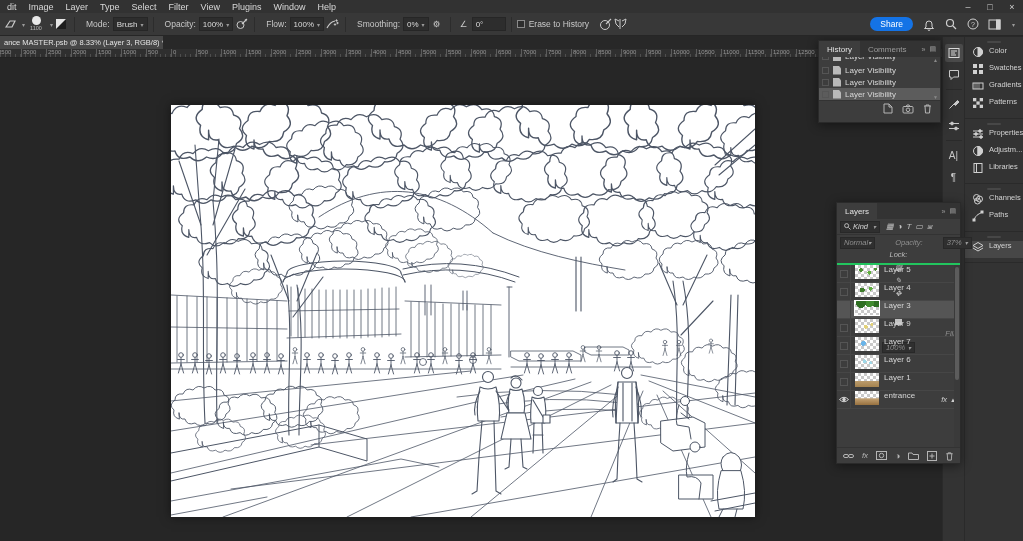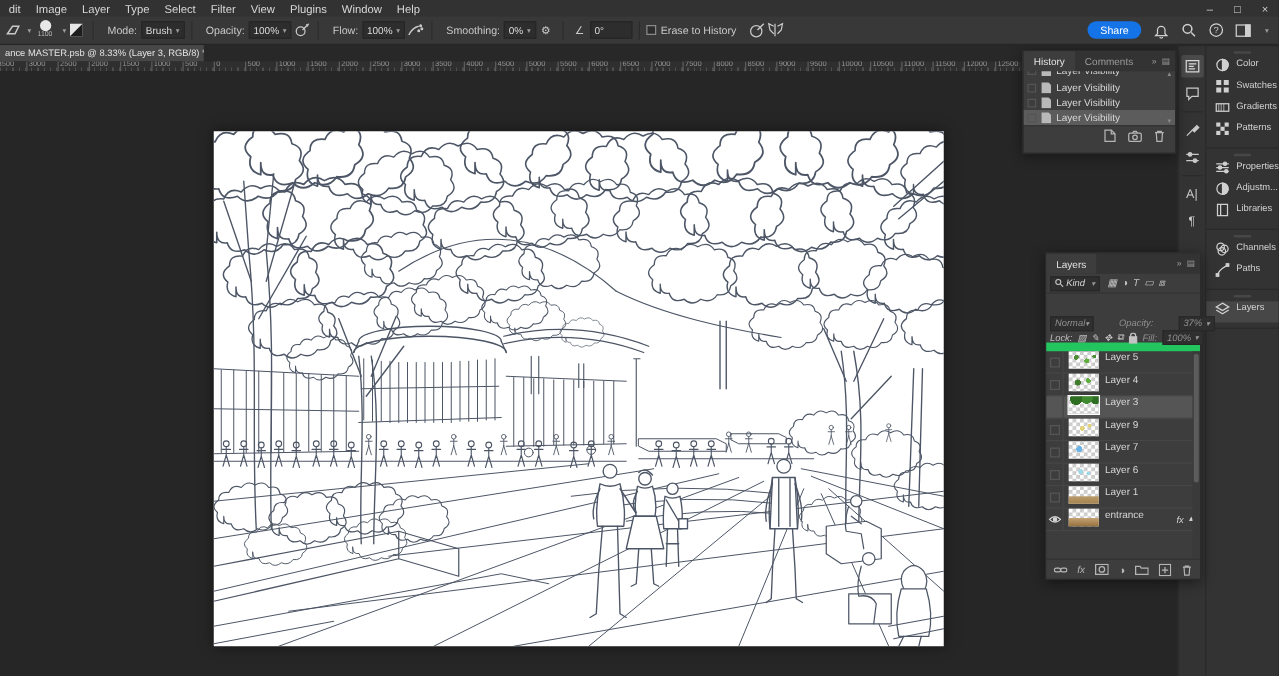--- a/index.html
+++ b/index.html
@@ -88,23 +88,23 @@
   .dock-item.active { background:#474747; }
   .dock-item svg { flex:none; }
 
   
   #layersPanel { left:836px; top:202px; width:125px; height:262px; z-index:25; display:flex; flex-direction:column; }
   .lp-row { display:flex; align-items:center; font-size:7.5px; color:#bdbdbd; padding:0 3px; flex:none;font-style:italic; }
   .lp-filter { height:16px; gap:3px; border-bottom:1px solid #333; }
   .kind-field { display:flex; align-items:center; background:#2f2f2f; border:1px solid #282828; height:12px;
     padding:0 3px; gap:2px; color:#d6d6d6; font-size:7.5px; }
   .f-icons { display:flex; gap:4px; margin-left:3px; align-items:center; color:#c3c3c3; font-size:8px; }
-  .lp-blend { height:15px; gap:20px;margin-top:16px; }
+  .lp-blend { height:15px; gap:20px; }
   .sm-field { background:#2f2f2f; border:1px solid #282828; height:12px; display:inline-flex; align-items:center; padding:0 3px; font-size:7.5px; color:#8f8f8f; }
-  .lp-lock { height:15px; gap:4px; border-bottom:7px solid #22c55e; }
+  .lp-lock { height:15px; gap:4px; border-bottom:2px solid #22c55e;flex-direction:column; }
   .lock-ic { font-size:7.5px; color:#c3c3c3; }
   .l-rows { position:relative; flex:1; overflow:hidden; }
   .l-row { height:18px; display:flex; border-bottom:1px solid #464646; font-size:8px; color:#d6d6d6; }
   .l-row.selected { background:#555555; }
   .eye-cell { width:14px; height:100%; border-right:1px solid #464646; display:flex; align-items:center; justify-content:center; flex:none; }
   .eye-empty { width:8px; height:8px; border:1px solid #555; }
   .th { width:24px; height:14px; margin:0 5px 0 4px; flex:none; position:relative; background-color:#fff;
     background-image:linear-gradient(45deg,#c9c9c9 25%,transparent 25%,transparent 75%,#c9c9c9 75%),
                      linear-gradient(45deg,#c9c9c9 25%,transparent 25%,transparent 75%,#c9c9c9 75%);
     background-size:6px 6px; background-position:0 0,3px 3px; }

